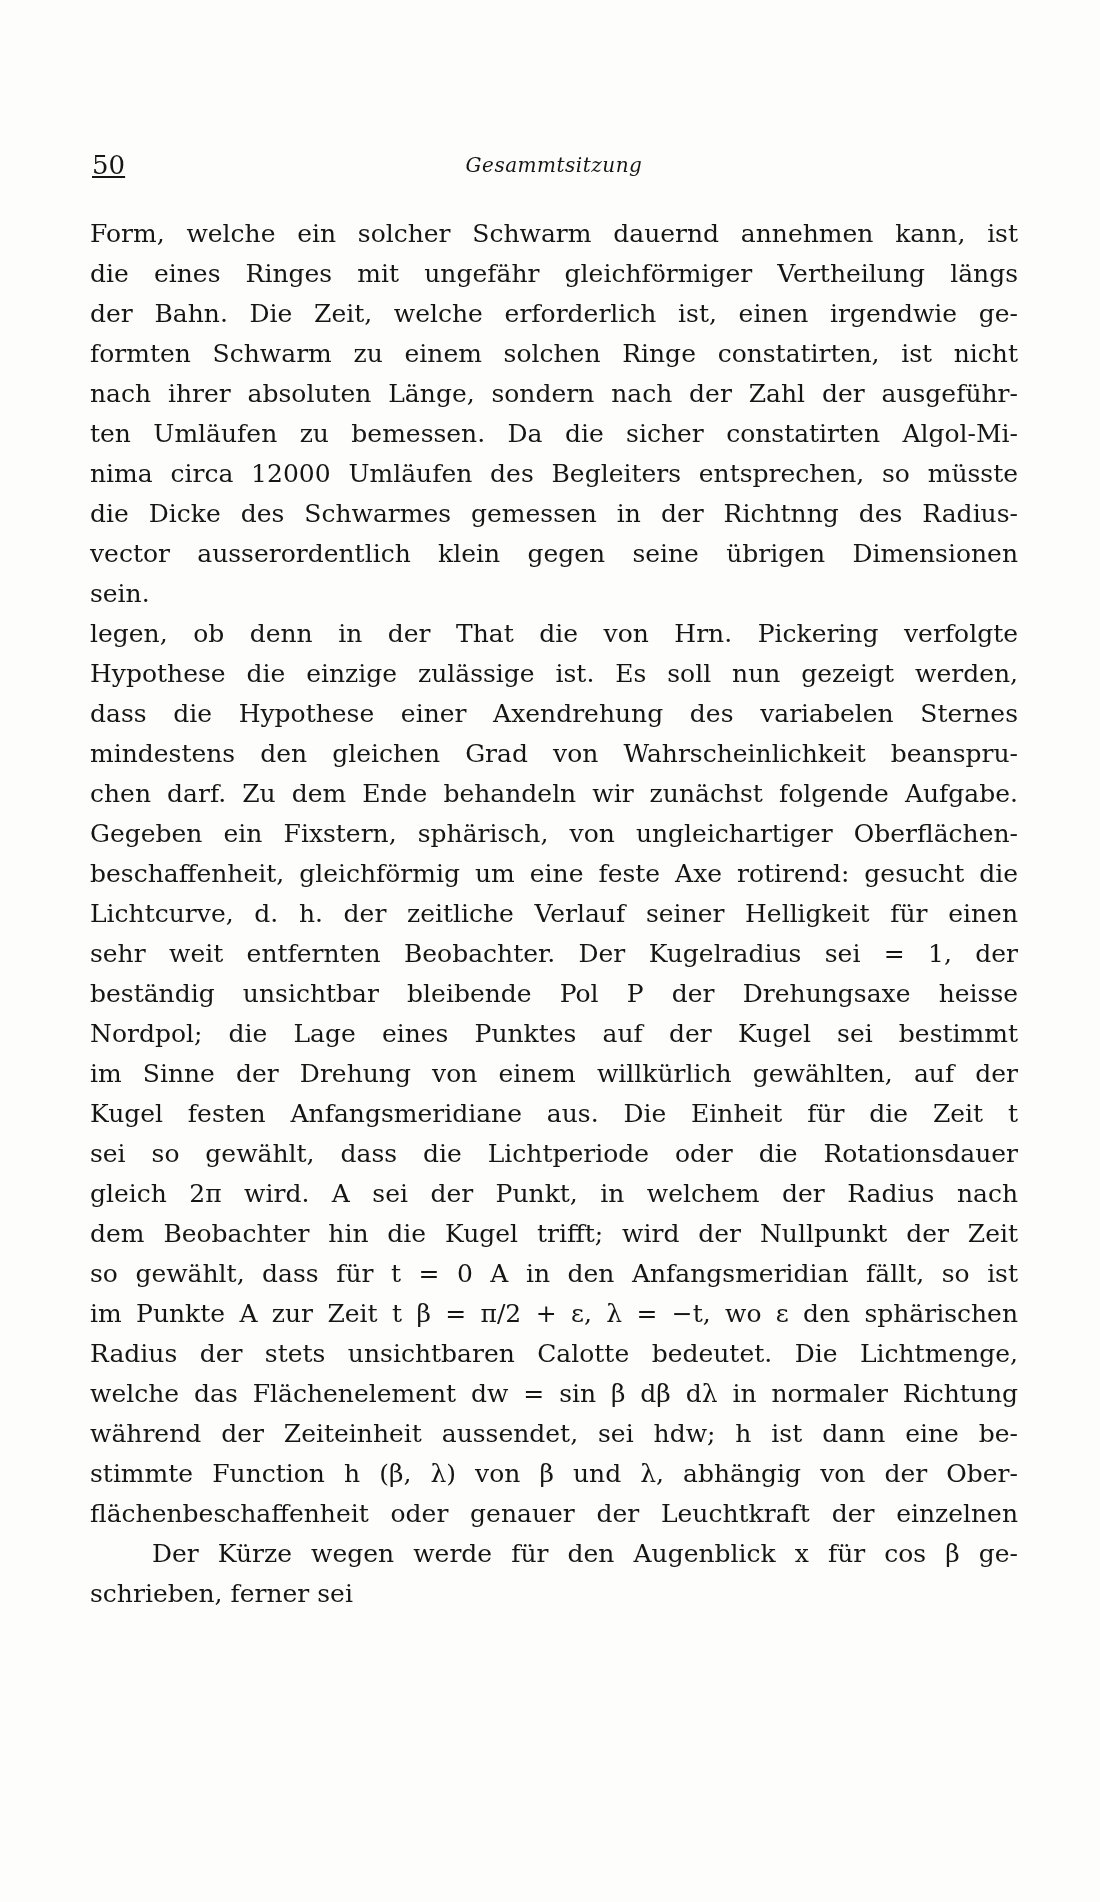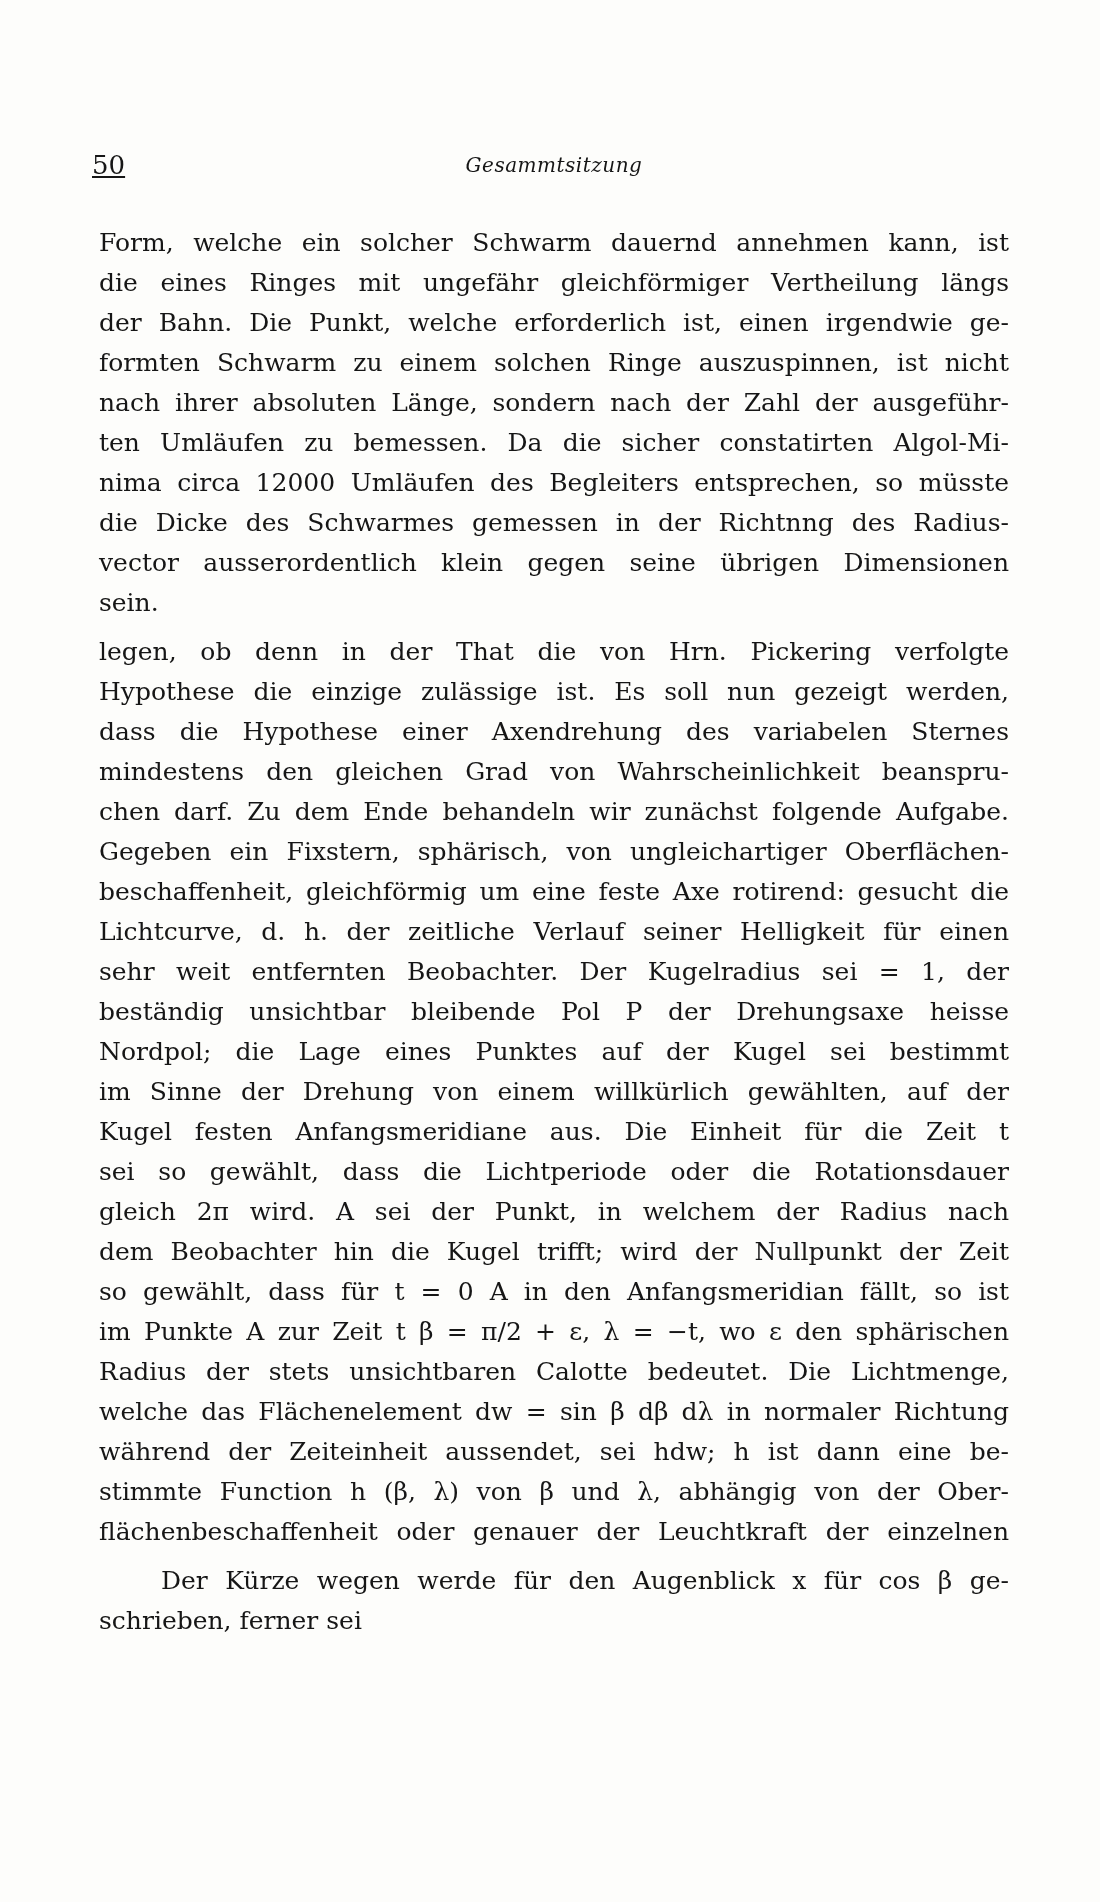--- a/index.html
+++ b/index.html
@@ -45,21 +45,21 @@
     color: var(--ink);
   }
   .text-block {
     position: absolute;
     top: 214px;
     left: 90px;
     width: 928px;
     font-size: 25px;
     color: var(--ink);
   }
-  .paragraph { margin: 9px; }
+  .paragraph { margin: 0; }
   .line {
     line-height: 40px;
     height: 40px;
     text-align: justify;
     text-align-last: justify;
     white-space: normal;
   }
   .line.last-left {
     text-align-last: left;
   }
@@ -72,22 +72,22 @@
 
 <div class="page">
   <div class="running-header">
     <span class="page-number">50</span>
     <div class="header-title">Gesammtsitzung</div>
   </div>
   <div class="text-block">
       <div class="paragraph">
         <div class="line">Form, welche ein solcher Schwarm dauernd annehmen kann, ist</div>
         <div class="line">die eines Ringes mit ungefähr gleichförmiger Vertheilung längs</div>
-        <div class="line">der Bahn.  Die Punkt, welche erforderlich ist, einen irgendwie ge-</div>
-        <div class="line">formten Schwarm zu einem solchen Ringe auszuspinnen, ist nicht</div>
+        <div class="line">der Bahn.  Die Zeit, welche erforderlich ist, einen irgendwie ge-</div>
+        <div class="line">formten Schwarm zu einem solchen Ringe constatirten, ist nicht</div>
         <div class="line">nach ihrer absoluten Länge, sondern nach der Zahl der ausgeführ-</div>
         <div class="line">ten Umläufen zu bemessen.  Da die sicher constatirten Algol-Mi-</div>
         <div class="line">nima circa 12000 Umläufen des Begleiters entsprechen, so müsste</div>
         <div class="line">die Dicke des Schwarmes gemessen in der Richtnng des Radius-</div>
         <div class="line">vector ausserordentlich klein gegen seine übrigen Dimensionen</div>
         <div class="line last-left">sein.</div>
       </div>
       <div class="paragraph">
         <div class="line">legen, ob denn in der That die von Hrn. Pickering verfolgte</div>
         <div class="line">Hypothese die einzige zulässige ist.  Es soll nun gezeigt werden,</div>

